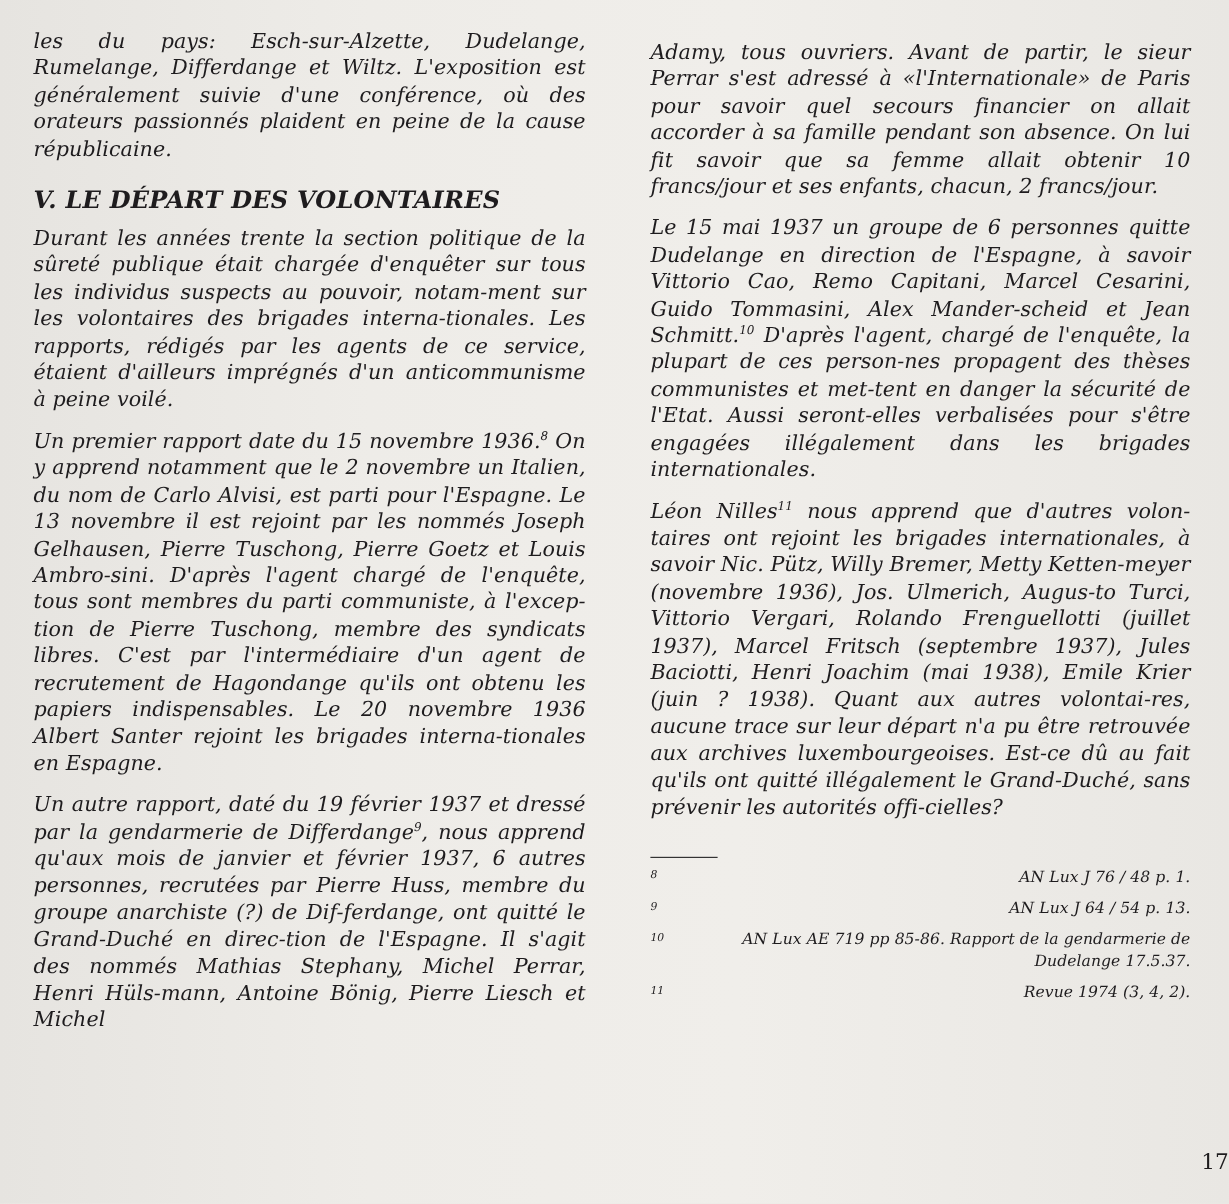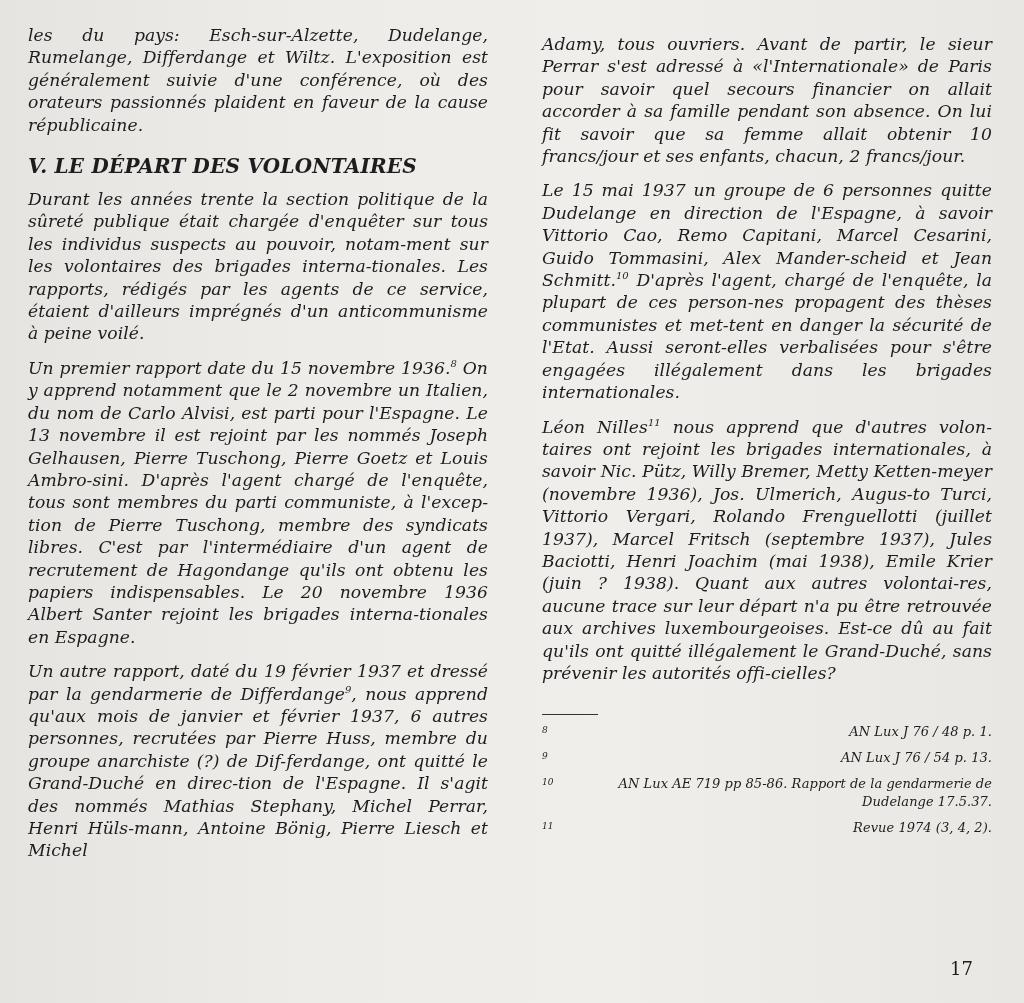--- a/index.html
+++ b/index.html
@@ -74,32 +74,32 @@
       line-height: 14px;
       font-style: italic;
     }
     .fn-text {
       flex: 1;
       font-style: italic;
       text-align: right;
     }
     .page-number {
       position: absolute;
-      left: 950px;
+      left: 1001px;
       top: 958px;
       font-size: 18px;
       font-style: normal;
       font-family: "DejaVu Serif", serif;
     }
   </style>
 </head>
 <body>
 
 <div class="col col-left">
-  <p class="para">les du pays: Esch-sur-Alzette, Dudelange, Rumelange, Differdange et Wiltz. L'exposition est généralement suivie d'une conférence, où des orateurs passionnés plaident en faveur de la cause républicaine.</p>
+  <p class="para">les du pays: Esch-sur-Alzette, Dudelange, Rumelange, Differdange et Wiltz. L'exposition est généralement suivie d'une conférence, où des orateurs passionnés plaident en peine de la cause républicaine.</p>
 
   <h2 class="heading">V. LE DÉPART DES VOLONTAIRES</h2>
 
   <p class="para">Durant les années trente la section politique de la sûreté publique était chargée d'enquêter sur tous les individus suspects au pouvoir, notam-ment sur les volontaires des brigades interna-tionales. Les rapports, rédigés par les agents de ce service, étaient d'ailleurs imprégnés d'un anticommunisme à peine voilé.</p>
 
   <p class="para"><span>Un premier rapport date du 15 novembre 1936.</span><sup>8</sup><span> On y apprend notamment que le 2 novembre un Italien, du nom de Carlo Alvisi, est parti pour l'Espagne. Le 13 novembre il est rejoint par les nommés Joseph Gelhausen, Pierre Tuschong, Pierre Goetz et Louis Ambro-sini. D'après l'agent  chargé de l'enquête, tous sont membres du parti communiste, à l'excep-tion de Pierre Tuschong, membre des syndicats libres. C'est par l'intermédiaire d'un agent de recrutement de Hagondange qu'ils ont obtenu les papiers indispensables. Le 20 novembre 1936 Albert Santer rejoint les brigades interna-tionales en Espagne.</span></p>
 
   <p class="para"><span>Un autre rapport, daté du 19 février 1937 et dressé par la gendarmerie de Differdange</span><sup>9</sup><span>, nous apprend qu'aux mois de janvier et février 1937, 6 autres personnes, recrutées par Pierre Huss, membre du groupe anarchiste (?) de Dif-ferdange, ont quitté le Grand-Duché en direc-tion de l'Espagne. Il s'agit des nommés Mathias Stephany, Michel Perrar, Henri Hüls-mann, Antoine Bönig, Pierre Liesch et Michel</span></p>
 </div>
 
@@ -112,21 +112,21 @@
 
   <div class="rule"></div>
 
   <div class="footnotes">
     <div class="fn">
       <span class="fn-num">8</span>
       <span class="fn-text">AN Lux J 76 / 48 p. 1.</span>
     </div>
     <div class="fn">
       <span class="fn-num">9</span>
-      <span class="fn-text">AN Lux J 76 / 54 p. 13.</span>
+      <span class="fn-text">AN Lux J 64 / 54 p. 13.</span>
     </div>
     <div class="fn">
       <span class="fn-num">10</span>
       <span class="fn-text">AN Lux AE 719 pp 85-86. Rapport de la gendarmerie de Dudelange 17.5.37.</span>
     </div>
     <div class="fn">
       <span class="fn-num">11</span>
       <span class="fn-text">Revue 1974 (3, 4, 2).</span>
     </div>
   </div>

